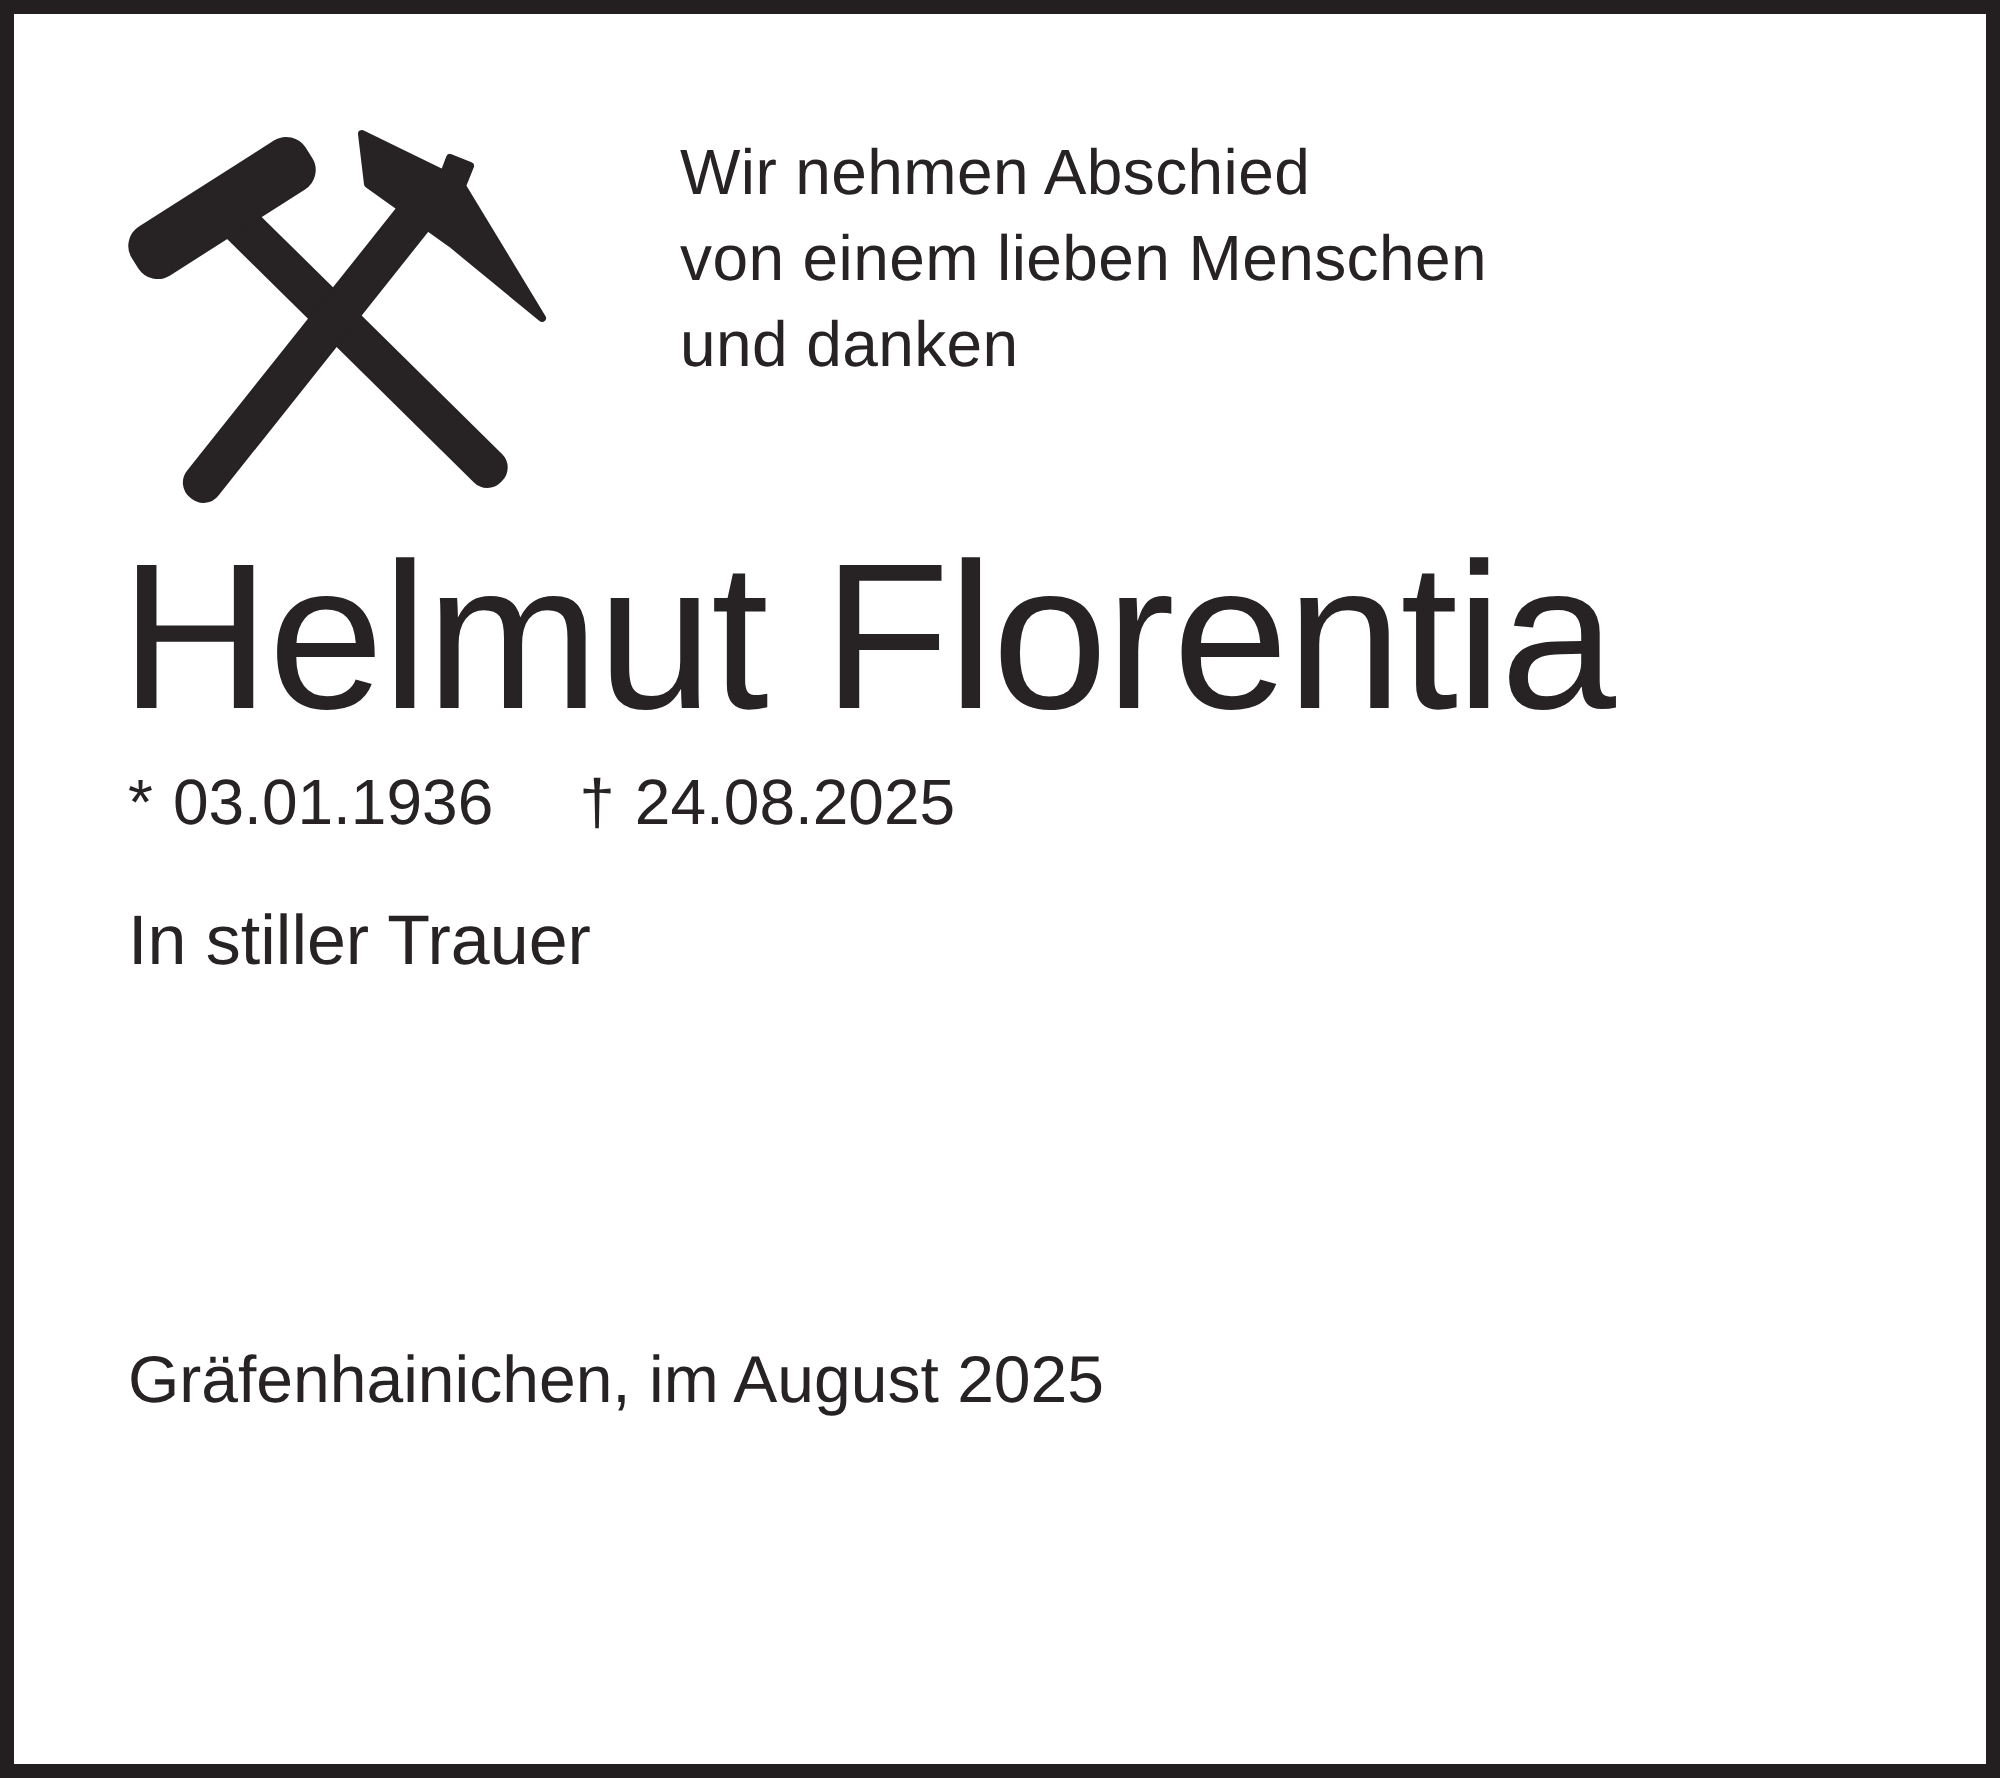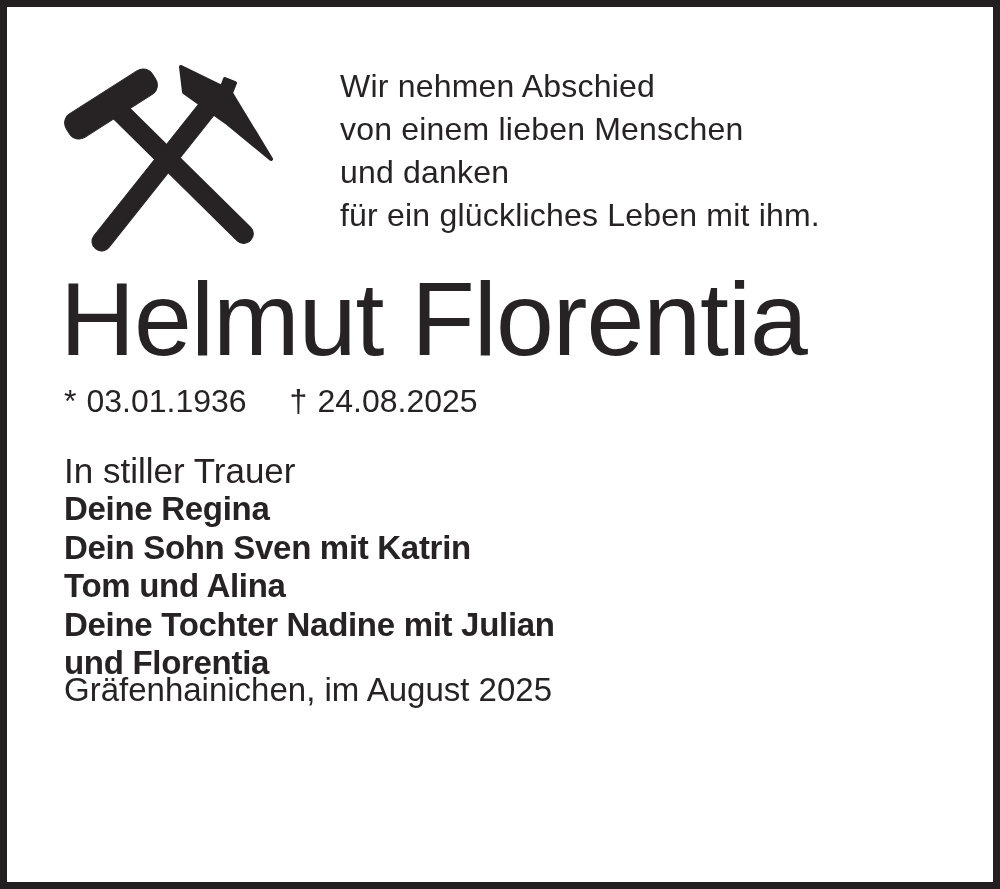--- a/index.html
+++ b/index.html
@@ -98,40 +98,32 @@
       <rect x="-5" y="-9.5" width="195" height="19" rx="9" transform="translate(150 38) rotate(128.5)"></rect>
 
       <polygon points="117,5 158,25 161,17 171,21 167,31 207,97 162,60 120,30" stroke-width="4" stroke-linejoin="round"></polygon>
     </g>
   </svg>
 
   <div class="opening-block">
     <div>Wir nehmen Abschied</div>
     <div>von einem lieben Menschen</div>
     <div>und danken</div>
-    <div>für ein glückliches Leben mit ihm.</div>
   </div>
 
   <div class="deceased-name">Helmut Florentia</div>
 
   <div class="dates-row">
     <span>
       <span class="sym">*</span><span>03.01.1936</span>
     </span>
     <span>
       <span class="sym">†</span><span>24.08.2025</span>
     </span>
   </div>
 
   <div class="mourning-intro">In stiller Trauer</div>
 
-  <div class="mourners-block">
-    <div>Deine Regina</div>
-    <div>Dein Sohn Sven mit Katrin</div>
-    <div>Tom und Alina</div>
-    <div>Deine Tochter Nadine mit Julian</div>
-    <div>und Florentia</div>
-  </div>
 
   <div class="place-date">Gräfenhainichen, im August 2025</div>
 
 
 </div>
 
 </body></html>

